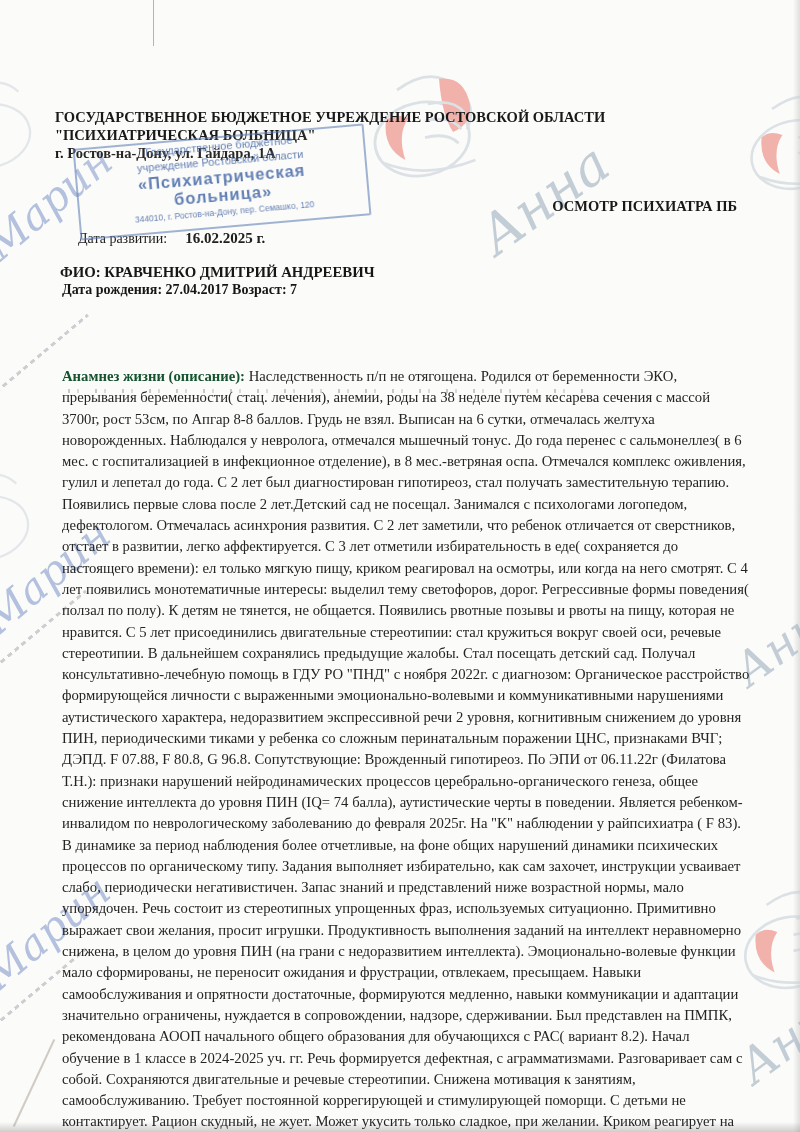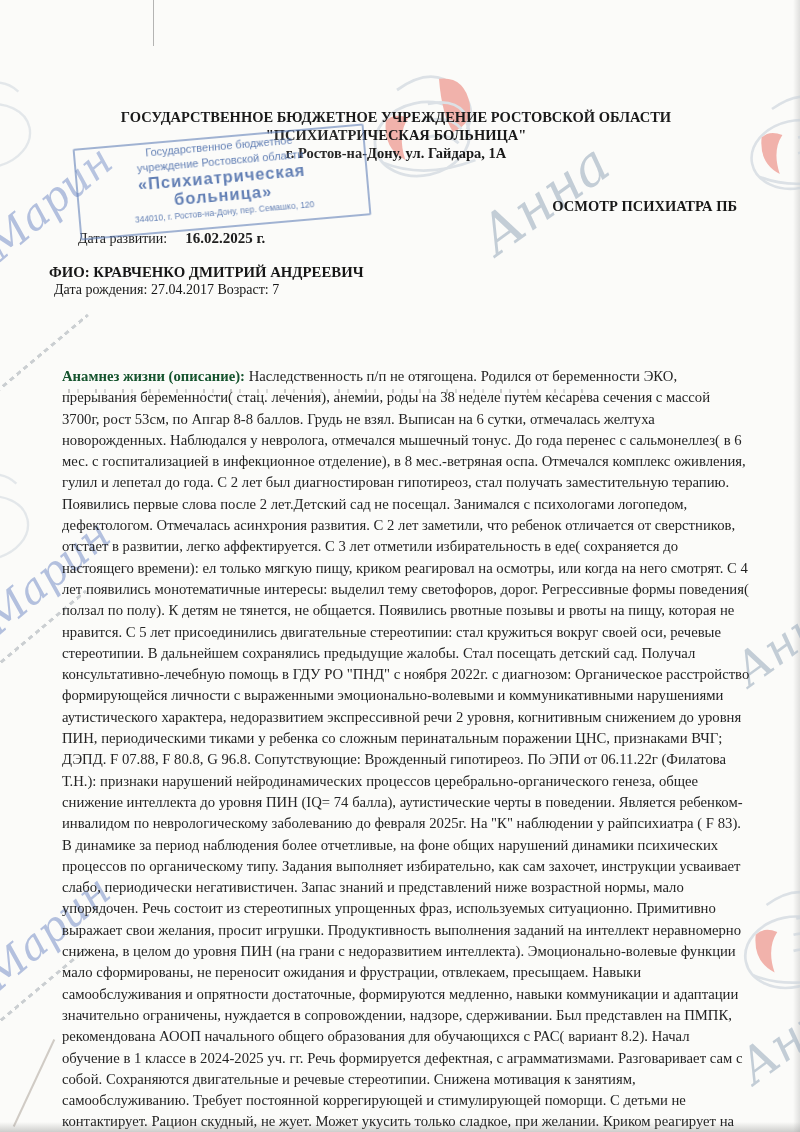--- a/index.html
+++ b/index.html
@@ -14,28 +14,28 @@
     background:linear-gradient(180deg,rgba(0,0,0,0) 0%,rgba(120,120,120,.35) 100%);}
   .edge-right{position:absolute;top:0;bottom:0;right:0;width:7px;
     background:linear-gradient(90deg,rgba(0,0,0,0) 0%,rgba(140,140,140,.25) 100%);}
   .tick-top{position:absolute;left:153px;top:0;width:1px;height:46px;background:#8d8d8d;opacity:.65;}
   .pencil-line{position:absolute;left:-14px;top:1082px;width:96px;height:2px;background:#c6bfb8;
     transform:rotate(-65deg);opacity:.8;}
   .smudge-row{position:absolute;left:68px;top:389px;width:520px;height:4px;opacity:.45;
     background:repeating-linear-gradient(90deg,rgba(40,40,40,.55) 0 2px,transparent 2px 9px,
       rgba(40,40,40,.35) 9px 11px,transparent 11px 27px);}
   
-  .header{position:absolute;left:55px;top:108px;width:682px;text-align:center;z-index:2;}
+  .header{position:absolute;left:55px;top:108px;width:682px;text-align:left;z-index:2;}
   .header div{font-weight:bold;font-size:14.5px;line-height:18px;color:#191919;}
   .doc-title{position:absolute;left:55px;top:198px;width:682px;text-align:right;
     font-weight:bold;font-size:14.5px;color:#191919;z-index:2;}
   .date-row{position:absolute;left:78px;top:230px;font-size:14px;z-index:2;color:#202020;}
   .date-row .val{font-weight:bold;font-size:15px;margin-left:18px;}
-  .fio{position:absolute;left:49px;top:264px;font-weight:bold;font-size:14.8px;color:#161616;z-index:2;}
-  .birth{position:absolute;left:54px;top:282px;font-weight:normal;font-size:14px;color:#161616;z-index:2;}
+  .fio{position:absolute;left:60px;top:264px;font-weight:bold;font-size:14.8px;color:#161616;z-index:2;}
+  .birth{position:absolute;left:62px;top:282px;font-weight:bold;font-size:14px;color:#161616;z-index:2;}
   
   .body-text{position:absolute;left:62px;top:366px;width:688px;
     font-size:14.7px;line-height:21.3px;color:#242424;z-index:2;text-align:left;}
   .body-text b{color:#14532d;}
   
   .stamp{position:absolute;left:76px;top:136px;width:288px;height:88px;
     border:2px solid rgba(85,118,178,.55);border-radius:2px;
     transform:rotate(-5deg);z-index:3;text-align:center;
     font-family:"Liberation Sans","DejaVu Sans",sans-serif;
     color:rgba(72,106,168,.85);filter:blur(.3px);background:rgba(255,255,255,.06);}

